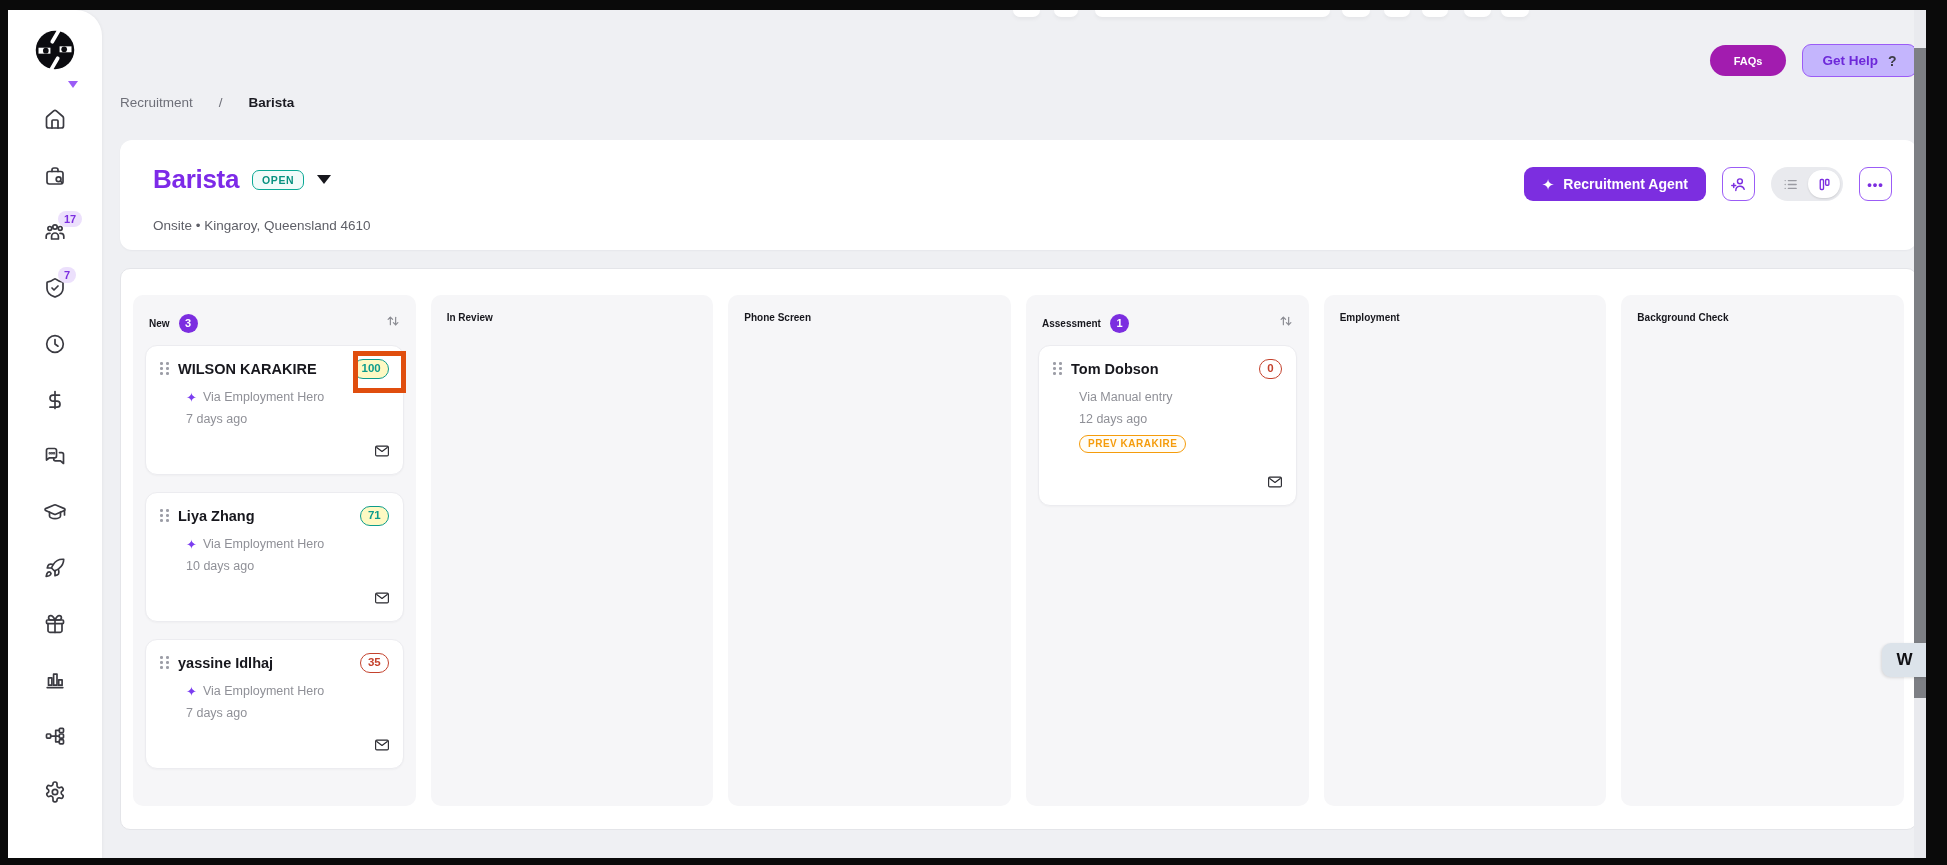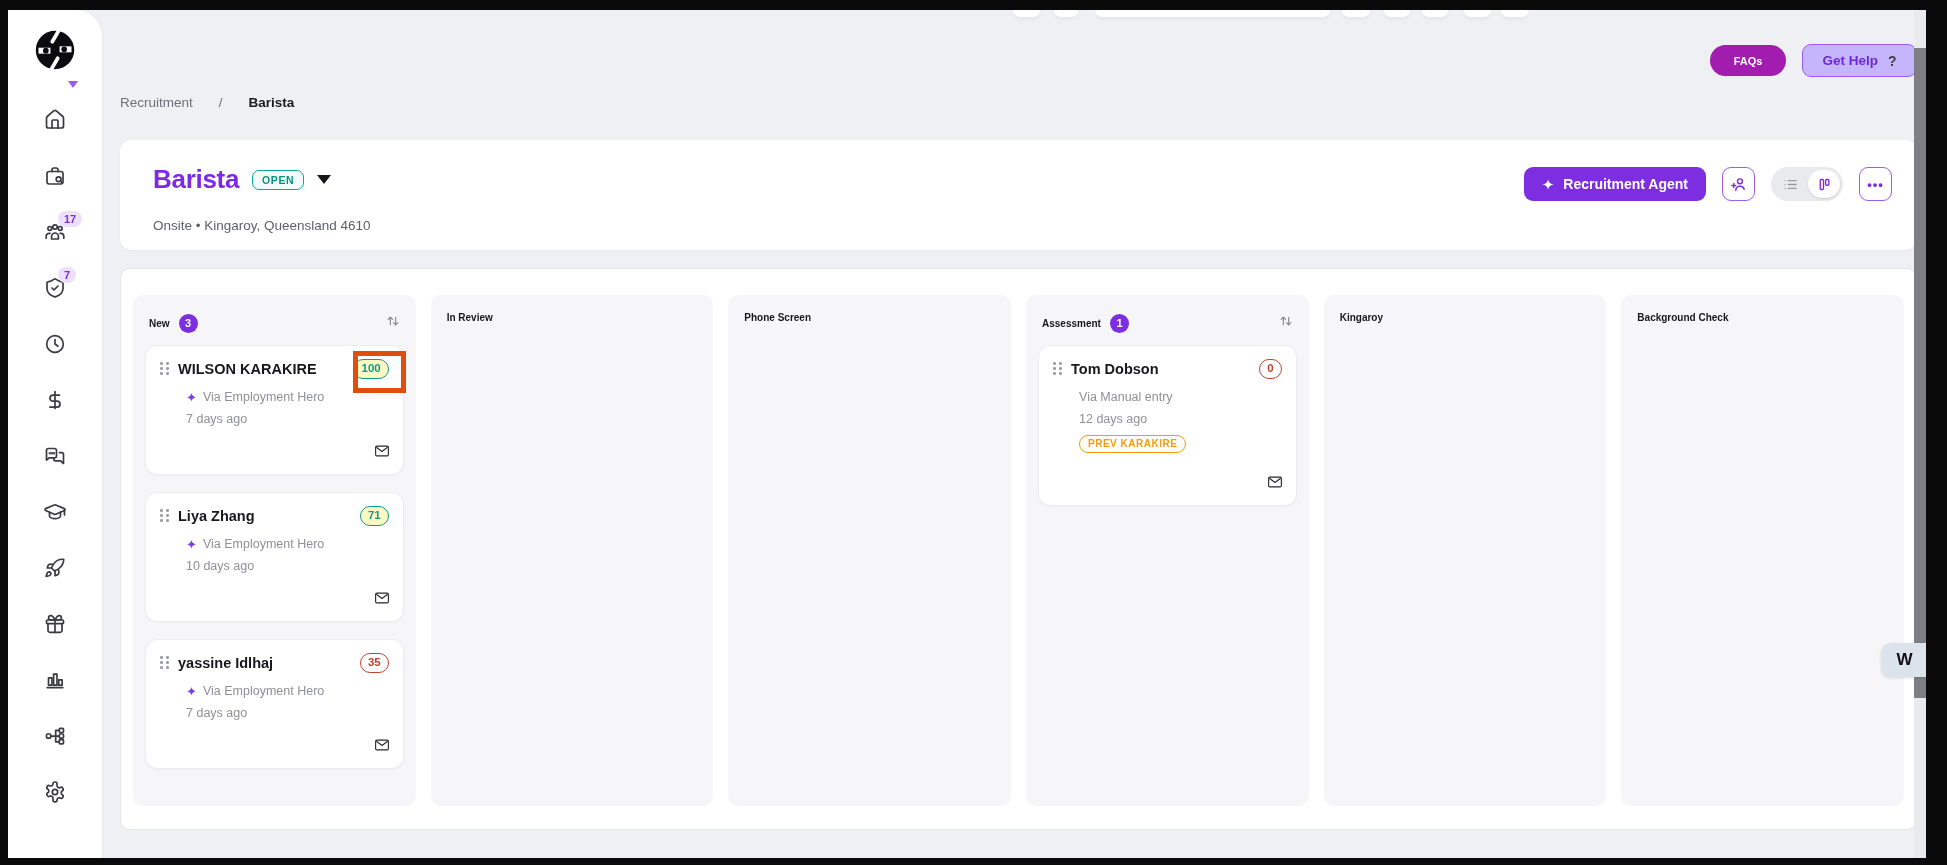--- a/index.html
+++ b/index.html
@@ -415,21 +415,21 @@
             <svg viewBox="0 0 24 24">
                 <rect x="3.5" y="5.5" width="17" height="13" rx="1.6"></rect>
                 <path d="m4.5 7 7.5 5.7L19.5 7"></path>
               </svg>
           </span>
         </div>
       </div>
 
       <div class="col">
         <div class="col-header">
-          <span class="col-name">Kingaroy</span>
+          <span class="col-name">Employment</span>
         </div>
       </div>
 
       <div class="col">
         <div class="col-header">
           <span class="col-name">Background Check</span>
         </div>
       </div>
     </div>
 

